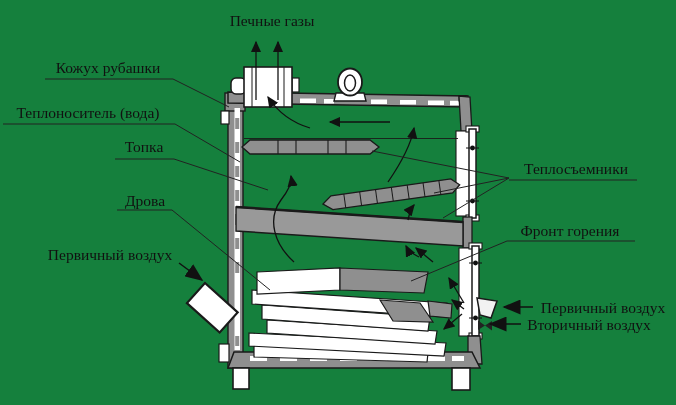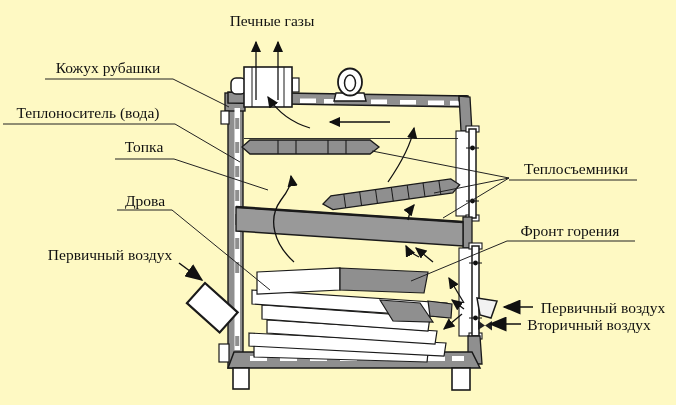--- a/index.html
+++ b/index.html
@@ -1,16 +1,16 @@
 <!DOCTYPE html>
 <html><head>
 <meta charset="utf-8">
 <style>
   html,body{margin:0;padding:0;background:#ffffff;}
-  .stage{position:relative;width:676px;height:405px;background:#fef9c3;overflow:hidden;}
+  .stage{position:relative;width:676px;height:405px;background:#15803d;overflow:hidden;}
   svg{display:block;}
   text{font-family:"Liberation Serif","DejaVu Serif",serif;font-size:15.5px;fill:#111;}
 </style>
 </head>
 <body>
 
 <div class="stage">
 <svg width="676" height="405" viewBox="0 0 676 405" xmlns="http://www.w3.org/2000/svg">
   <defs>
     <marker id="arrS" markerWidth="10" markerHeight="8" refX="8" refY="4" orient="auto">

